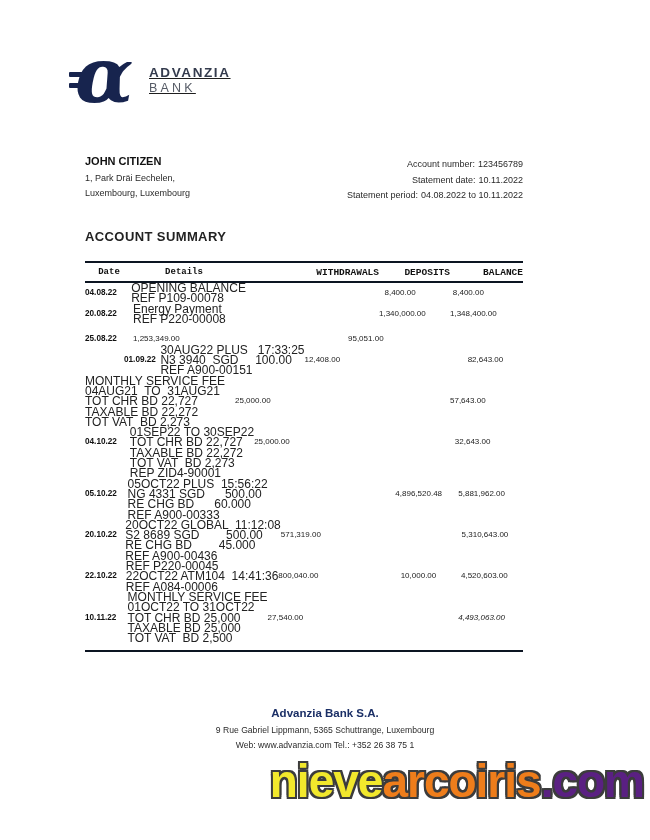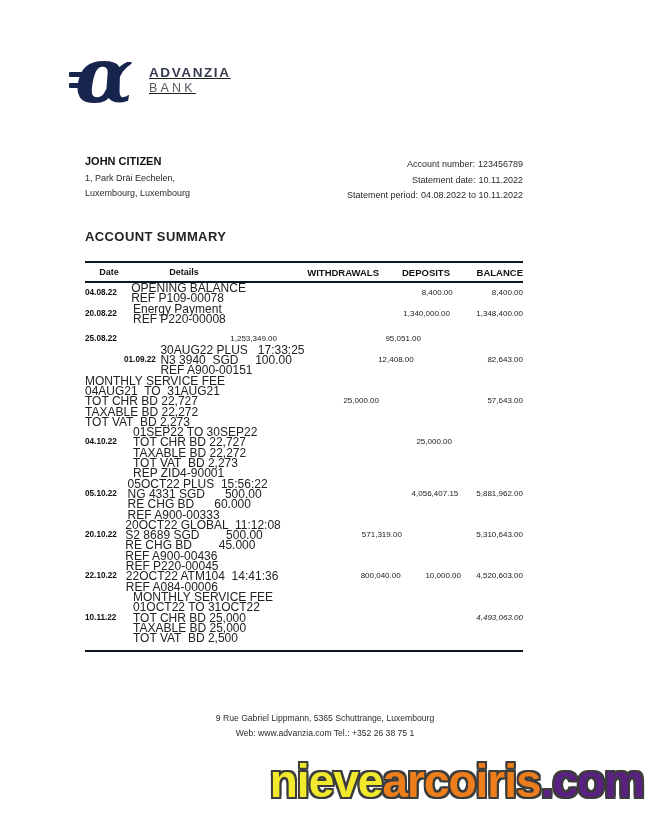--- a/index.html
+++ b/index.html
@@ -33,32 +33,32 @@
              color:#2a2a2a;line-height:15.5px;}
   .stmt-info .lbl{margin-right:3px;}
 
   
   .summary-heading{position:absolute;left:85px;top:229px;font-size:13px;font-weight:bold;
                    letter-spacing:.4px;color:#222;}
 
   
   .tbl{position:absolute;left:85px;top:261px;width:438px;}
   .thead{display:flex;border-top:2.5px solid var(--rule);border-bottom:2.5px solid var(--rule);
-         align-items:center;height:18px;font-weight:bold;color:#111;}
+         align-items:center;height:18px;font-weight:bold;color:#111;font-family:Liberation Mono, monospace;}
   .h-date{width:48px;text-align:center;font-size:9px;}
   .h-details{flex:1;text-align:center;font-size:9px;}
   .h-with{width:144px;text-align:right;font-size:9.5px;}
   .h-dep{width:71px;text-align:right;font-size:9.5px;}
   .h-bal{width:73px;text-align:right;font-size:9.5px;}
   .tbody{height:367px;overflow:hidden;border-bottom:2.5px solid var(--rule);}
   .trow{display:flex;}
   .c-date{width:48px;font-weight:bold;font-size:8.2px;line-height:10.3px;color:#111;}
   .c-details{flex:1;}
   .dline{font-size:12px;line-height:10.3px;height:10.3px;white-space:pre;color:#222;}
-  .c-amt{font-size:8px;line-height:10.3px;text-align:right;color:#222;}
+  .c-amt{font-size:8px;line-height:10.3px;color:#222;}
   .c-with{width:144px;} .c-dep{width:71px;} .c-bal{width:73px;}
 
   
   .footer{position:absolute;left:0;right:0;top:707px;text-align:center;}
   .footer .bank{font-size:11.5px;font-weight:bold;color:var(--footer-navy);}
   .footer .addr{font-size:8.6px;color:#2b2b2b;margin-top:6px;}
   .footer .contact{font-size:8.6px;color:#2b2b2b;margin-top:5px;}
 
   
   .watermark{position:absolute;right:6px;top:754px;font-size:46px;font-weight:bold;
@@ -169,31 +169,32 @@
           <div class="c-date" style="padding-top: 10.3px;">04.10.22</div>
           <div class="c-details">
             <div class="dline">01SEP22 TO 30SEP22</div>
             <div class="dline">TOT CHR BD 22,727</div>
             <div class="dline">TAXABLE BD 22,272</div>
             <div class="dline">TOT VAT  BD 2,273</div>
             <div class="dline">REP ZID4-90001</div>
           </div>
           <div class="c-amt c-with" style="padding-top: 10.3px;">25,000.00</div>
           <div class="c-amt c-dep" style="padding-top: 10.3px;"></div>
+          <div class="c-amt c-bal" style="padding-top: 10.3px;">32,643.00</div>
         </div>
         <div class="trow">
           <div class="c-date" style="padding-top: 10.3px;">05.10.22</div>
           <div class="c-details">
             <div class="dline">05OCT22 PLUS  15:56:22</div>
             <div class="dline">NG 4331 SGD      500.00</div>
             <div class="dline">RE CHG BD      60.000</div>
             <div class="dline">REF A900-00333</div>
           </div>
           <div class="c-amt c-with" style="padding-top: 10.3px;"></div>
-          <div class="c-amt c-dep" style="padding-top: 10.3px;">4,056,407.15</div>
+          <div class="c-amt c-dep" style="padding-top: 10.3px;">4,896,520.48</div>
           <div class="c-amt c-bal" style="padding-top: 10.3px;">5,881,962.00</div>
         </div>
         <div class="trow">
           <div class="c-date" style="padding-top: 10.3px;">20.10.22</div>
           <div class="c-details">
             <div class="dline">20OCT22 GLOBAL  11:12:08</div>
             <div class="dline">S2 8689 SGD        500.00</div>
             <div class="dline">RE CHG BD        45.000</div>
             <div class="dline">REF A900-00436</div>
           </div>
@@ -214,27 +215,29 @@
         </div>
         <div class="trow">
           <div class="c-date" style="padding-top: 20.6px;">10.11.22</div>
           <div class="c-details">
             <div class="dline">MONTHLY SERVICE FEE</div>
             <div class="dline">01OCT22 TO 31OCT22</div>
             <div class="dline">TOT CHR BD 25,000</div>
             <div class="dline">TAXABLE BD 25,000</div>
             <div class="dline">TOT VAT  BD 2,500</div>
           </div>
+          <div class="c-amt c-with" style="padding-top: 20.6px;">27,540.00</div>
           <div class="c-amt c-dep" style="padding-top: 20.6px;"></div>
           <div class="c-amt c-bal" style="padding-top: 20.6px; font-style: italic;">4,493,063.00</div>
         </div>
       </div>
   </div>
 
   <div class="footer">
+    <div class="bank">Advanzia Bank S.A.</div>
     <div class="addr">9 Rue Gabriel Lippmann, 5365 Schuttrange, Luxembourg</div>
     <div class="contact">Web: www.advanzia.com Tel.: +352 26 38 75 1</div>
   </div>
 
   <div class="watermark">
     <span class="wm1">nieve</span><span class="wm2">arcoiris</span><span class="wm3">.com</span>
   </div>
 
 </div>
 

